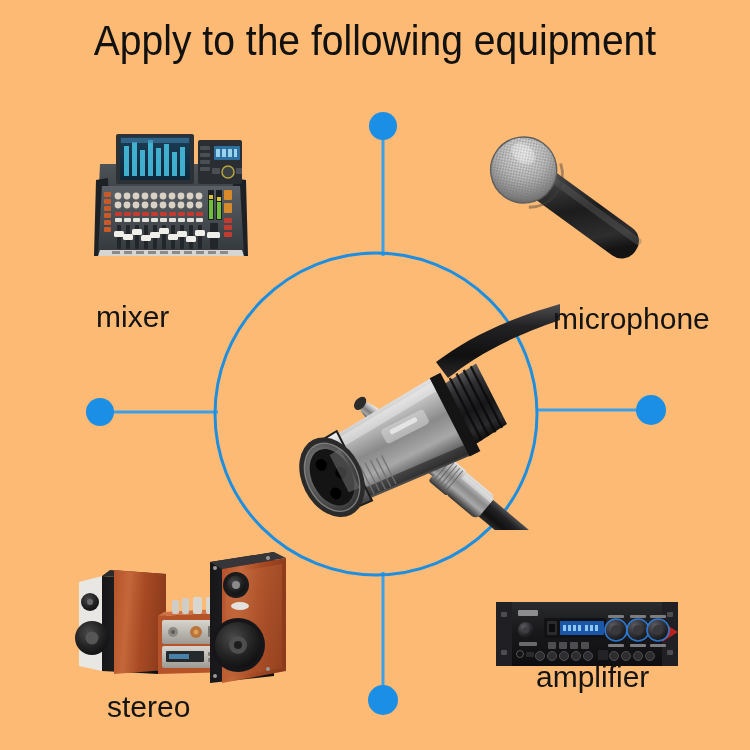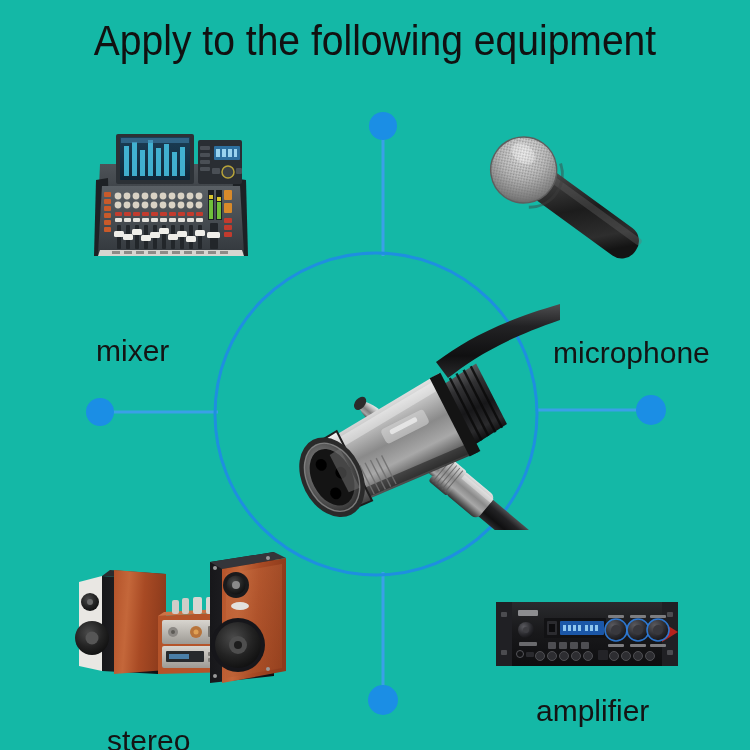--- a/index.html
+++ b/index.html
@@ -3,21 +3,21 @@
 <meta charset="utf-8">
 <style>
   html,body{margin:0;padding:0;}
   body{
     width:750px;height:750px;
     background:#ffffff;
     font-family:"Liberation Sans","DejaVu Sans",sans-serif;
     overflow:hidden;
     position:relative;
   }
-  #stage{position:relative;width:750px;height:750px;overflow:hidden;background:#14b8a6;}
+  #stage{position:relative;width:750px;height:750px;overflow:hidden;background:#fdba74;}
 
   
   .title{
     position:absolute;left:0;top:16px;width:750px;
     text-align:center;
     font-size:42px;
     line-height:50px;
     letter-spacing:0px;
     color:#111111;
     font-weight:400;
@@ -33,21 +33,20 @@
 
   
   .label{
     position:absolute;
     font-size:30px;
     line-height:34px;
     color:#141414;
     font-weight:400;
     white-space:nowrap;
     font-family:"Liberation Sans","DejaVu Sans",sans-serif;
-    margin-top:34px;
   }
   .lbl-mixer{left:96px;top:300px;}
   .lbl-microphone{left:553px;top:302px;}
   .lbl-stereo{left:107px;top:690px;}
   .lbl-amplifier{left:536px;top:660px;}
 
   
   .equip{position:absolute;}
   .equip svg{display:block;}
 

